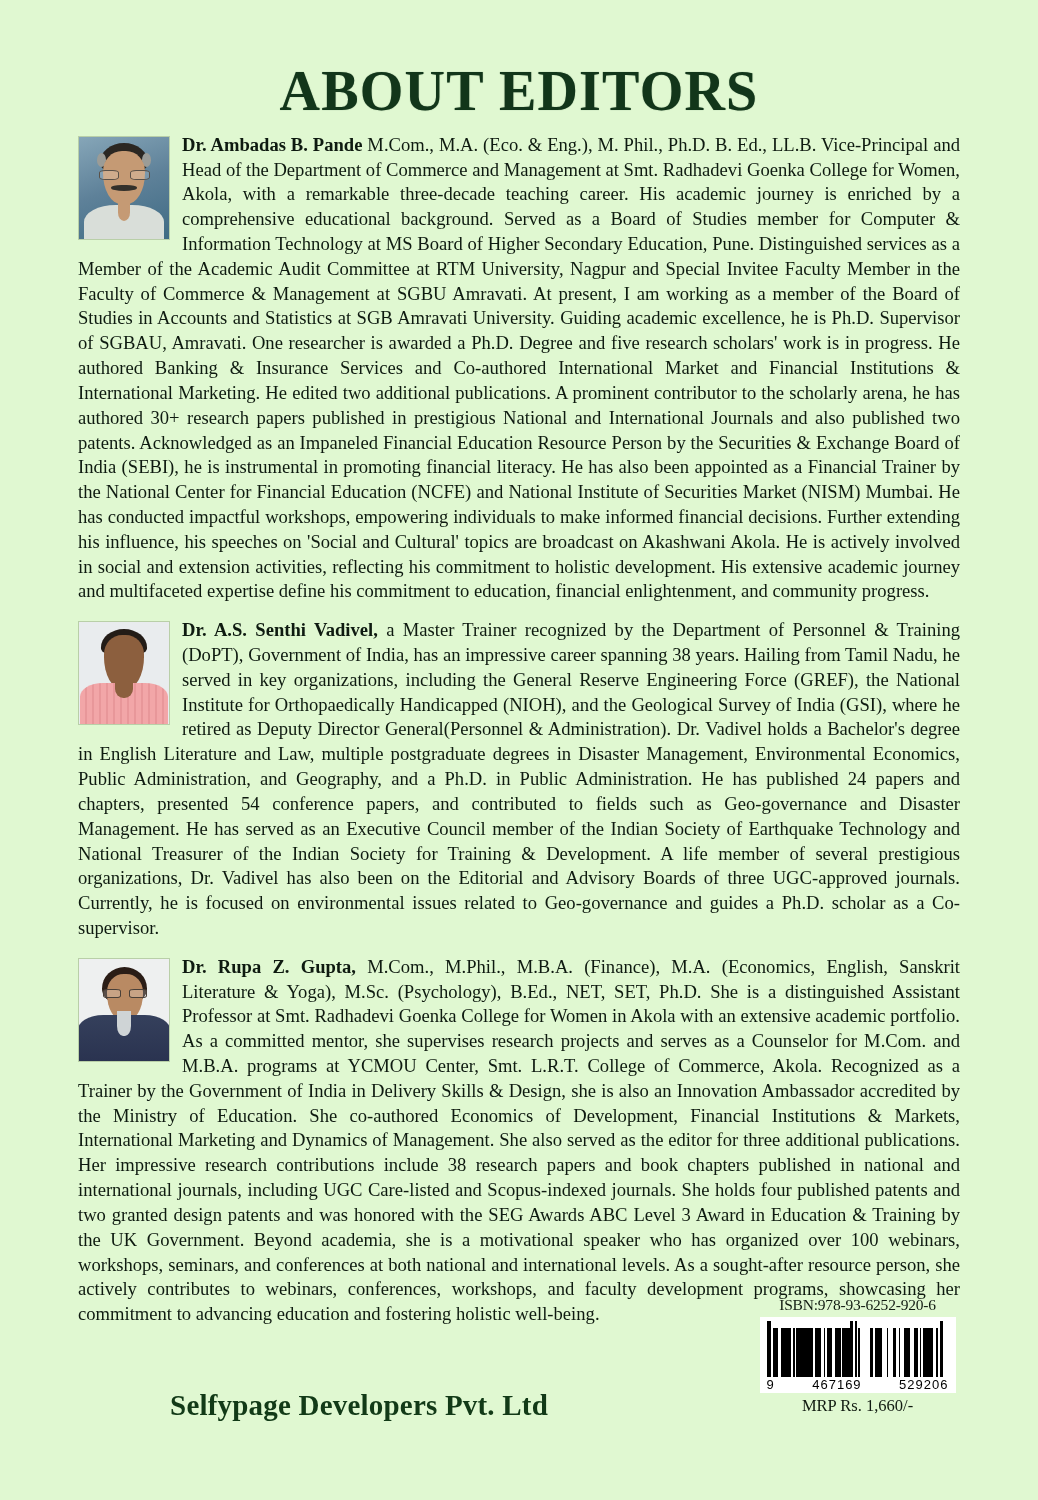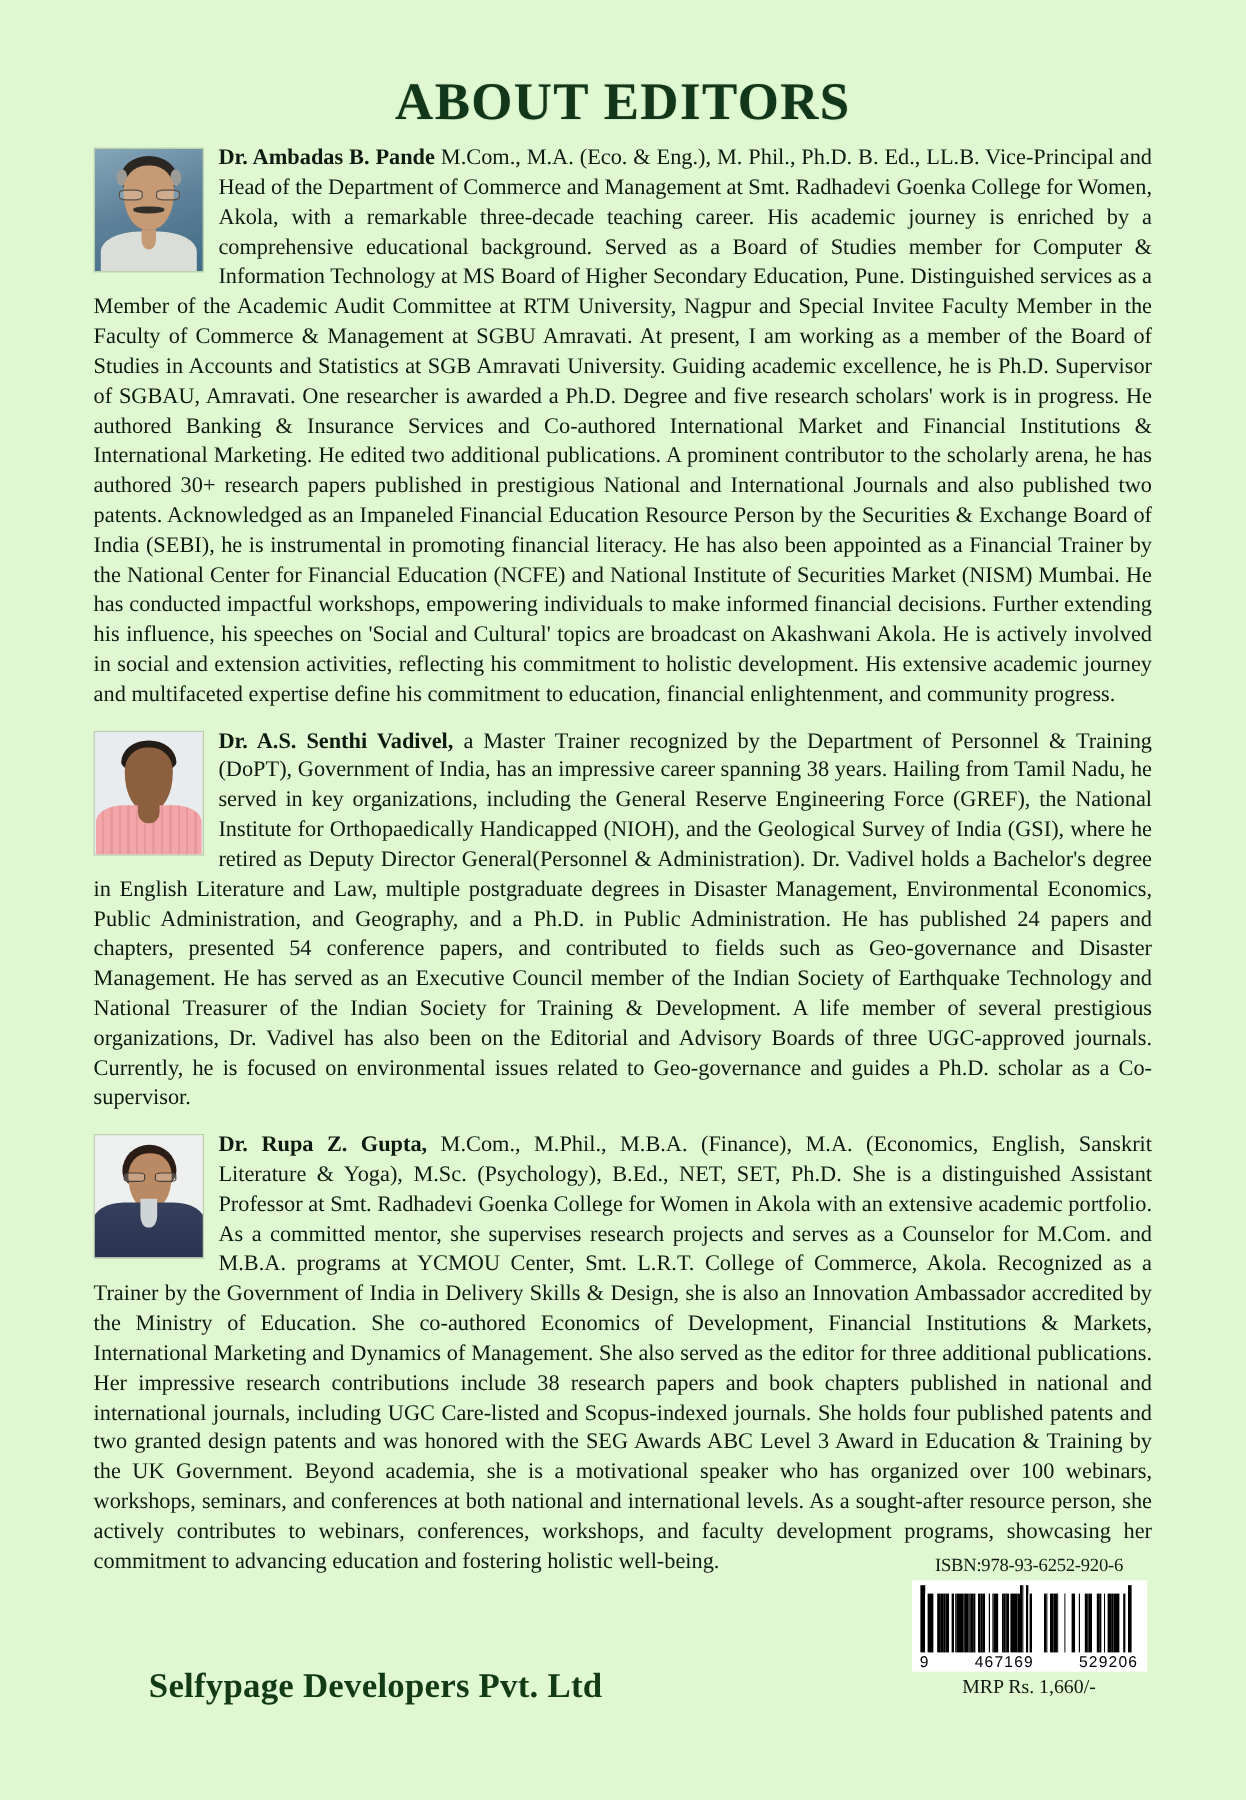--- a/index.html
+++ b/index.html
@@ -20,21 +20,21 @@
     position: relative;
     width: 1038px;
     height: 1500px;
     box-sizing: border-box;
     padding: 0 78px;
   }
 
   
   .title {
     text-align: center;
-    font-size: 44px;
+    font-size: 56px;
     font-weight: bold;
     letter-spacing: 1.2px;
     color: #12361a;
     padding-top: 62px;
     padding-bottom: 6px;
     line-height: 1.05;
     text-shadow: 0 0 1px rgba(18,54,26,0.45);
   }
 
   
@@ -238,20 +238,21 @@
     letter-spacing: 2px;
     color: #111;
     z-index: 3;
   }
   .publisher-name {
     font-size: 29px;
     font-weight: bold;
     color: #123a17;
     letter-spacing: 0.2px;
     white-space: nowrap;
+    text-align: right;
   }
 
   .isbn-block {
     position: absolute;
     right: 78px;
     bottom: 84px;
     width: 205px;
     text-align: center;
   }
   .isbn-text {

